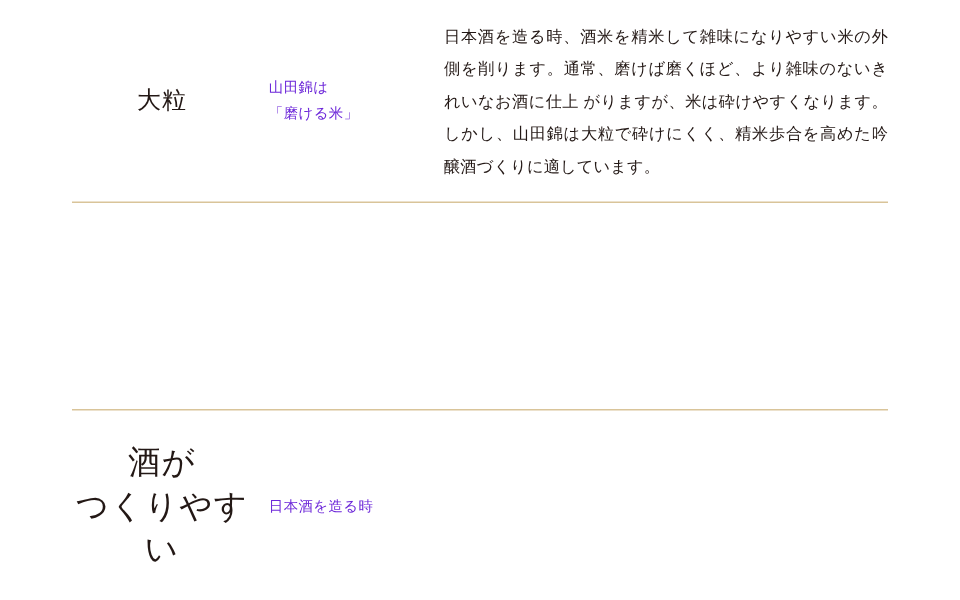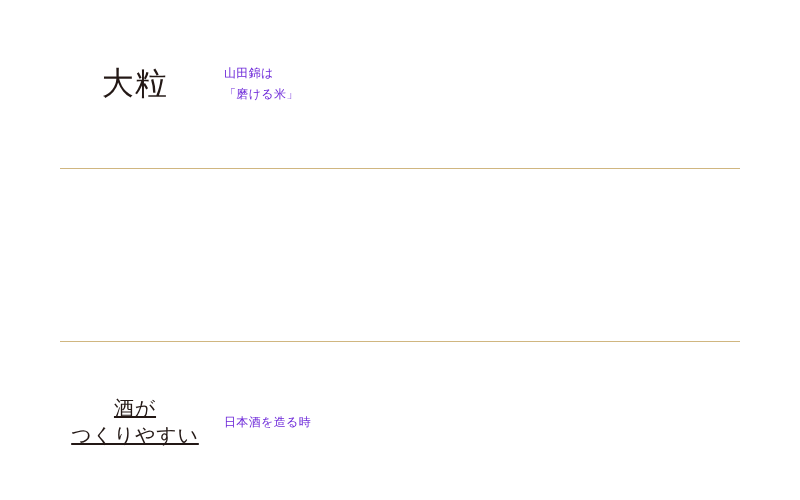--- a/index.html
+++ b/index.html
@@ -40,29 +40,28 @@
     height: 1px;
     background: #c8a96a;
     margin: 0 60px;
     opacity: 0.85;
   }
 
   .cell-title {
     width: 150px;
     flex: 0 0 150px;
     text-align: center;
-    font-size: 32px;
+    font-size: 20px;
     line-height: 1.35;
     letter-spacing: 0.04em;
     color: #231815;
     font-family: "Liberation Serif", "DejaVu Serif", serif;
   }
   .cell-title.small-gap {
-    font-size: 20px;
-    text-decoration: underline;
+    font-size: 27px;
   }
 
   .cell-sub {
     width: 150px;
     flex: 0 0 150px;
     padding-left: 14px;
     box-sizing: border-box;
     font-size: 12px;
     line-height: 1.75;
     color: #6d28d9;
@@ -85,20 +84,21 @@
 </head>
 <body>
 
 <div class="page">
   <div class="rows">
 
     <div class="row row-1">
       <div class="cell-title nowrap-break">大粒</div>
       <div class="cell-sub nowrap-break">山田錦は
 「磨ける米」</div>
+      <div class="cell-body">日本酒を造る時、酒米を精米して雑味になりやすい米の外側を削ります。通常、磨けば磨くほど、より雑味のないきれいなお酒に仕上 がりますが、米は砕けやすくなります。しかし、山田錦は大粒で砕けにくく、精米歩合を高めた吟醸酒づくりに適しています。</div>
     </div>
 
     <div class="divider"></div>
 
     <div class="row row-2">
     </div>
 
     <div class="divider"></div>
 
     <div class="row row-3">

